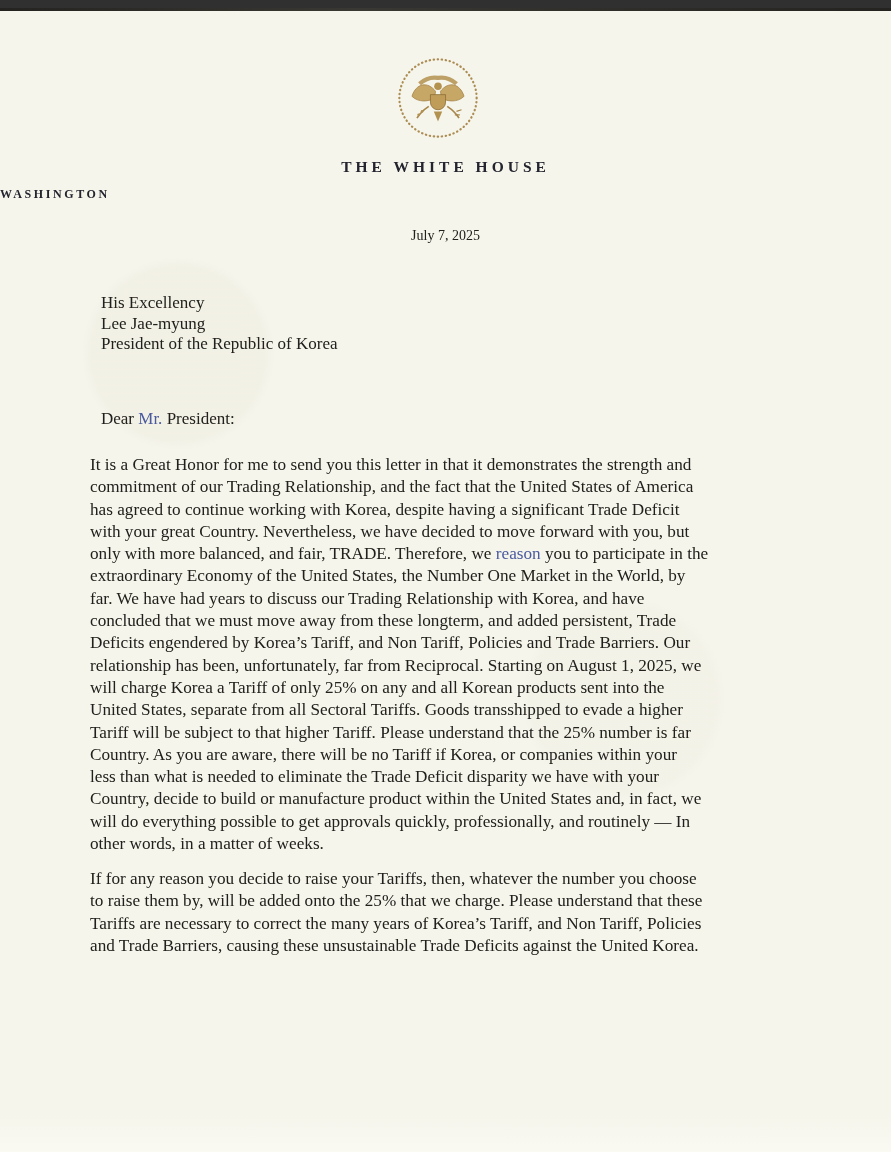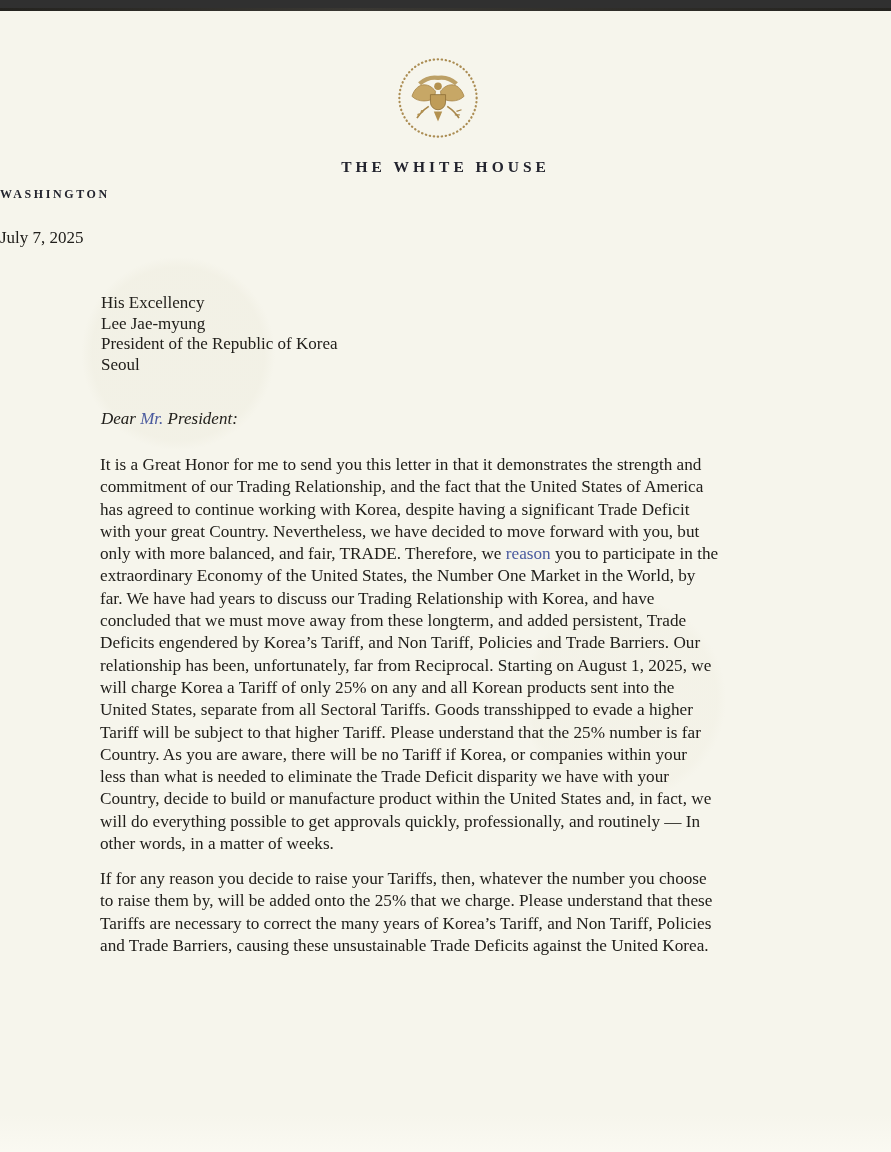--- a/index.html
+++ b/index.html
@@ -45,33 +45,34 @@
   }
   .letterhead-subtitle{
     position:absolute;top:179px;left:0;width:100%;
     text-align:left;
     font-size:12px;font-weight:bold;
     letter-spacing:2.6px;
     color:var(--navy);
   }
   .letter-date{
     position:absolute;top:220px;left:0;width:100%;
-    font-size:17px;
+    text-align:center;
+    font-size:14px;
   }
   .recipient-block{
     position:absolute;left:101px;top:285px;
     font-size:17px;line-height:20.6px;
     white-space:nowrap;
   }
   .salutation{
     position:absolute;left:101px;top:401px;
-    font-size:17px;white-space:nowrap;font-style:italic;
+    font-size:17px;white-space:nowrap;
   }
   .body-par{
-    position:absolute;left:100px;
+    position:absolute;left:90px;
     font-size:17.2px;line-height:22.3px;
     white-space:nowrap;
   }
   .p1{top:446px;}
   .p2{top:860px;}
   .tint{color:var(--tint);}
   .line{white-space:nowrap;}
 </style>
 </head>
 <body>
@@ -104,21 +105,20 @@
   </svg>
 
   <div class="letterhead-title">THE WHITE HOUSE</div>
   <div class="letterhead-subtitle">WASHINGTON</div>
   <div class="letter-date">July 7, 2025</div>
 
   <div class="recipient-block">
     <div class="line">His Excellency</div>
     <div class="line">Lee Jae-myung</div>
     <div class="line">President of the Republic of Korea</div>
-    <div class="line">Seoul</div>
   </div>
 
   <div class="salutation"><span>Dear </span><span class="tint">Mr.</span><span> President:</span></div>
 
   <div class="body-par p1">
     <div class="line">It is a Great Honor for me to send you this letter in that it demonstrates the strength and</div>
     <div class="line">commitment of our Trading Relationship, and the fact that the United States of America</div>
     <div class="line">has agreed to continue working with Korea, despite having a significant Trade Deficit</div>
     <div class="line">with your great Country. Nevertheless, we have decided to move forward with you, but</div>
     <div class="line"><span>only with more balanced, and fair, TRADE. Therefore, we </span><span class="tint">reason</span><span> you to participate in the</span></div>

